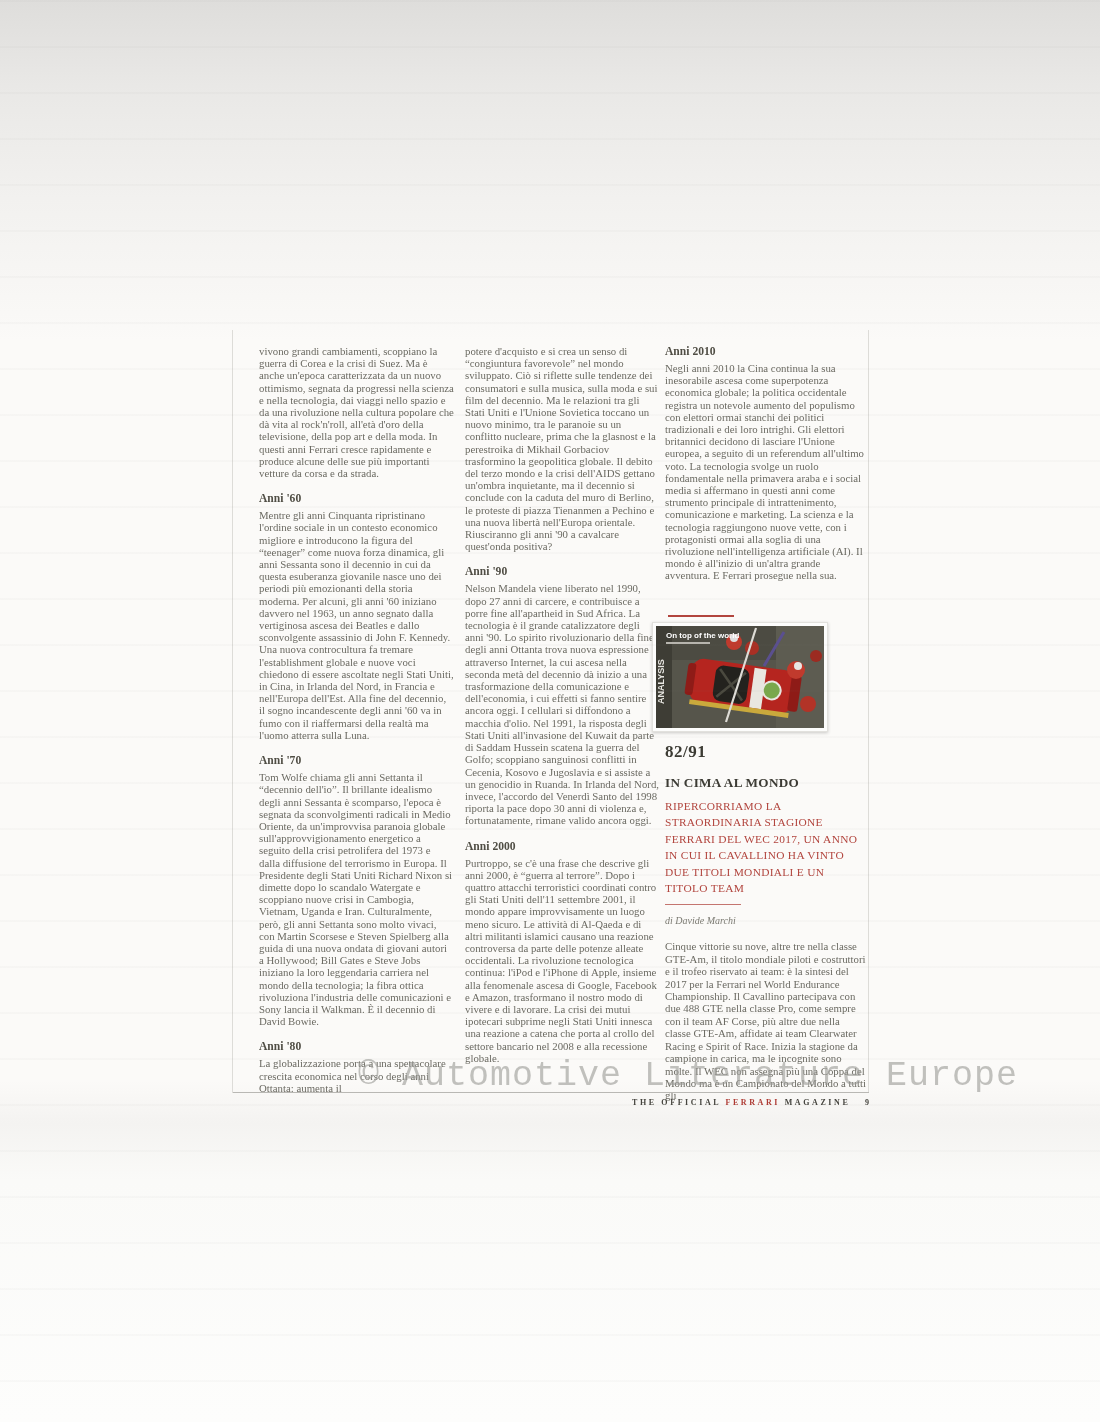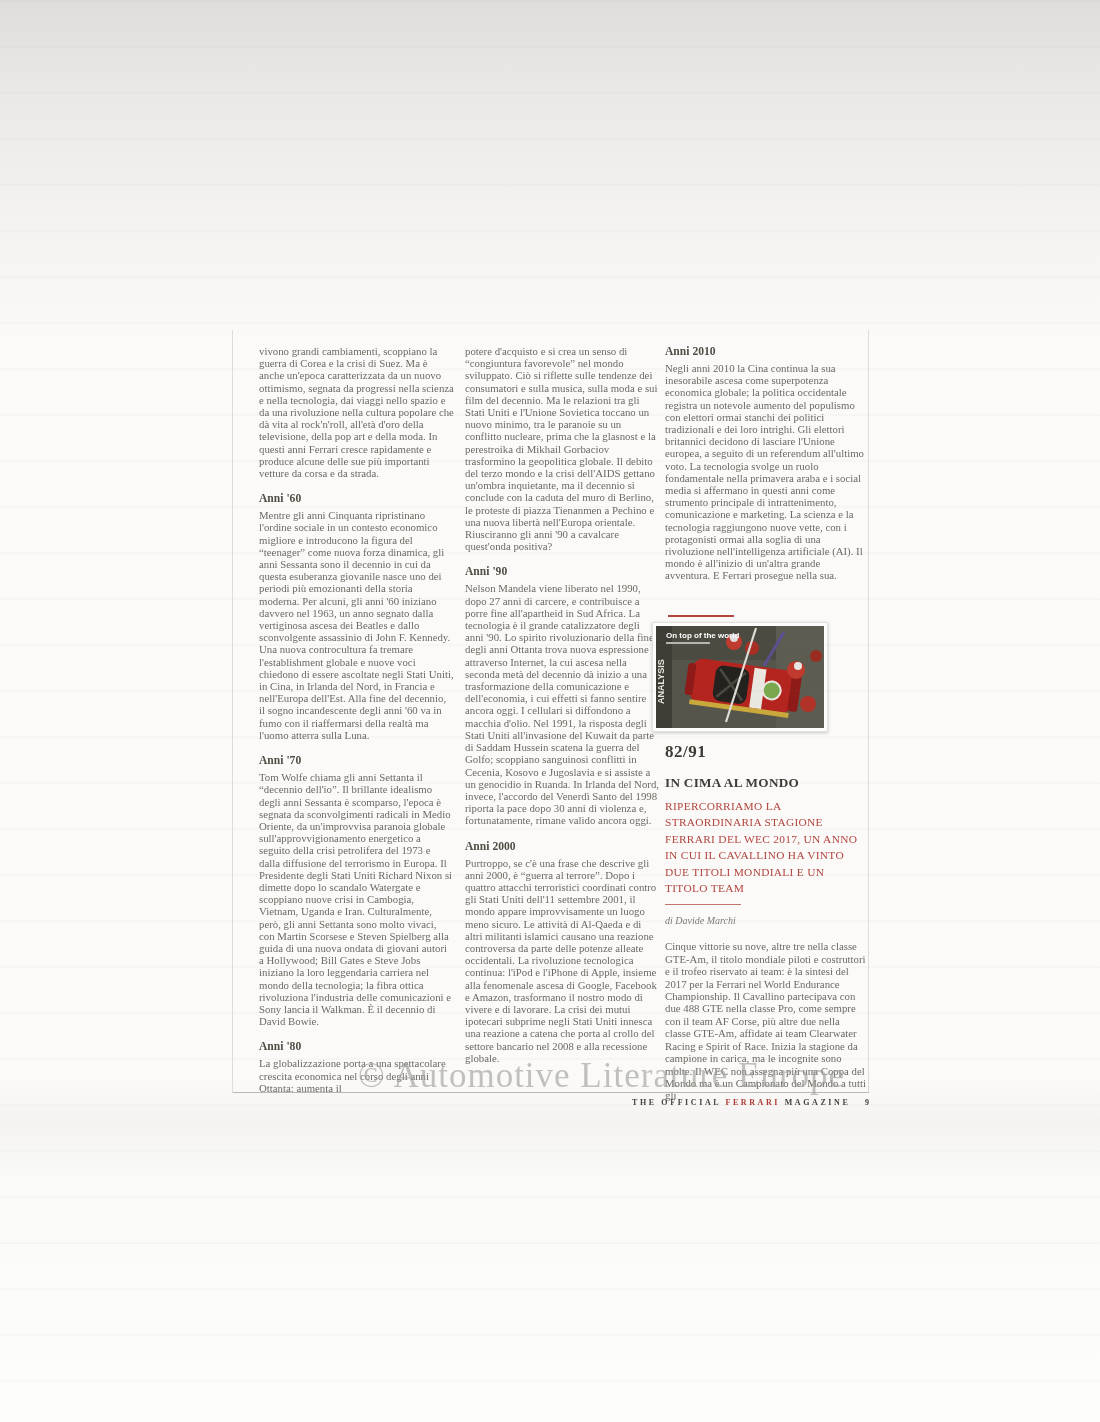--- a/index.html
+++ b/index.html
@@ -38,21 +38,21 @@
   .article{position:absolute;left:665px;top:742px;width:202px;}
   .article .num{font-size:17px;font-weight:bold;color:#3c3b34;letter-spacing:0.5px;}
   .article .title{margin-top:13px;font-size:13.2px;font-weight:bold;color:#3c3b34;letter-spacing:0.3px;}
   .article .standfirst{margin-top:7px;font-size:11.4px;line-height:16.4px;color:#b2453e;letter-spacing:0.3px;}
   .article .rule{margin-top:8px;width:76px;height:1px;background:#c4756f;}
   .article .byline{margin-top:10px;font-size:10px;font-style:italic;color:#7c7b73;}
   .article .body{margin-top:14px;font-size:10.8px;line-height:12.4px;color:#6b6a62;}
 
   .watermark{
     position:absolute;left:358px;top:1056px;white-space:nowrap;
-    font-family:Liberation Serif, serif;
+    font-family:Liberation Mono, monospace;
     font-size:35px;color:#9d9d99;opacity:0.62;letter-spacing:1px;z-index:5;
   }
   .footer-rule{position:absolute;left:233px;top:1092px;width:636px;height:1px;background:#b9b8b4;}
   .footer{
     position:absolute;top:1098px;left:233px;width:636px;text-align:right;
     font-size:8px;letter-spacing:2.6px;color:#45443e;font-weight:bold;
     font-family:"Liberation Serif","DejaVu Serif",serif;
   }
   .footer .brand{color:#ae3a33;}
   .footer .pagenum{margin-left:10px;letter-spacing:0;}

